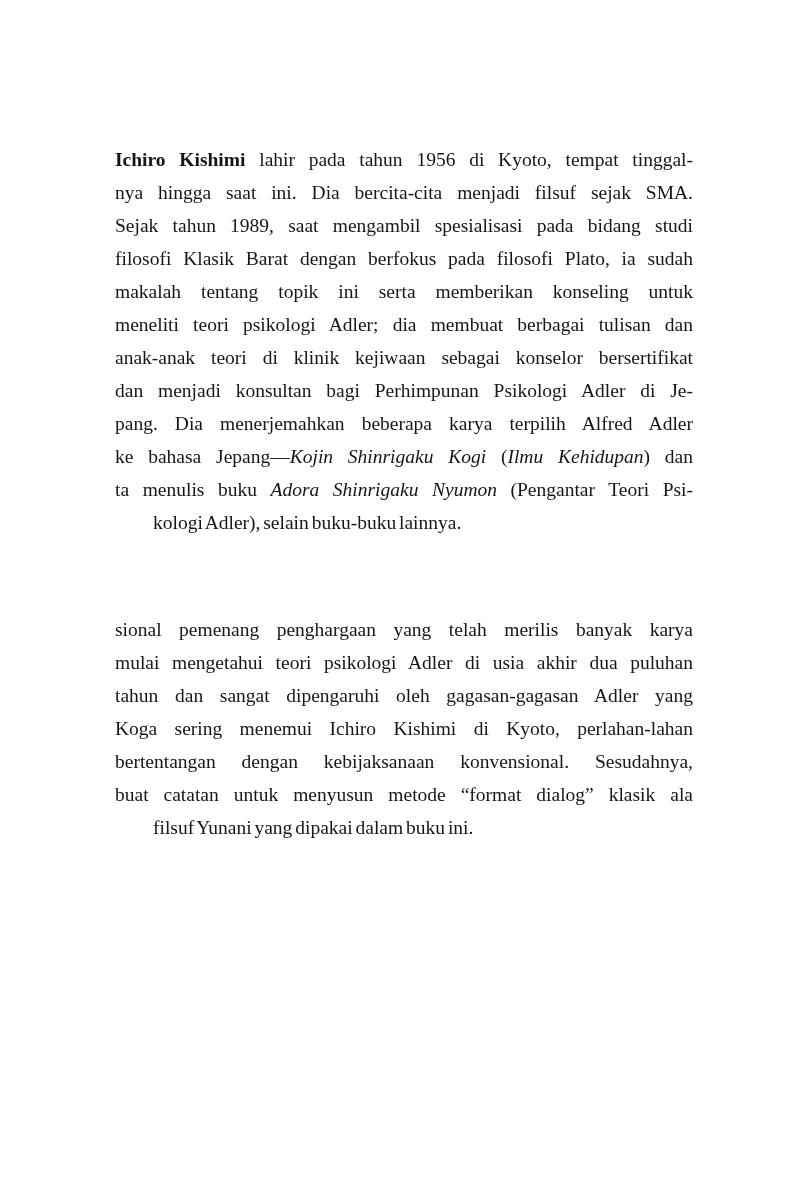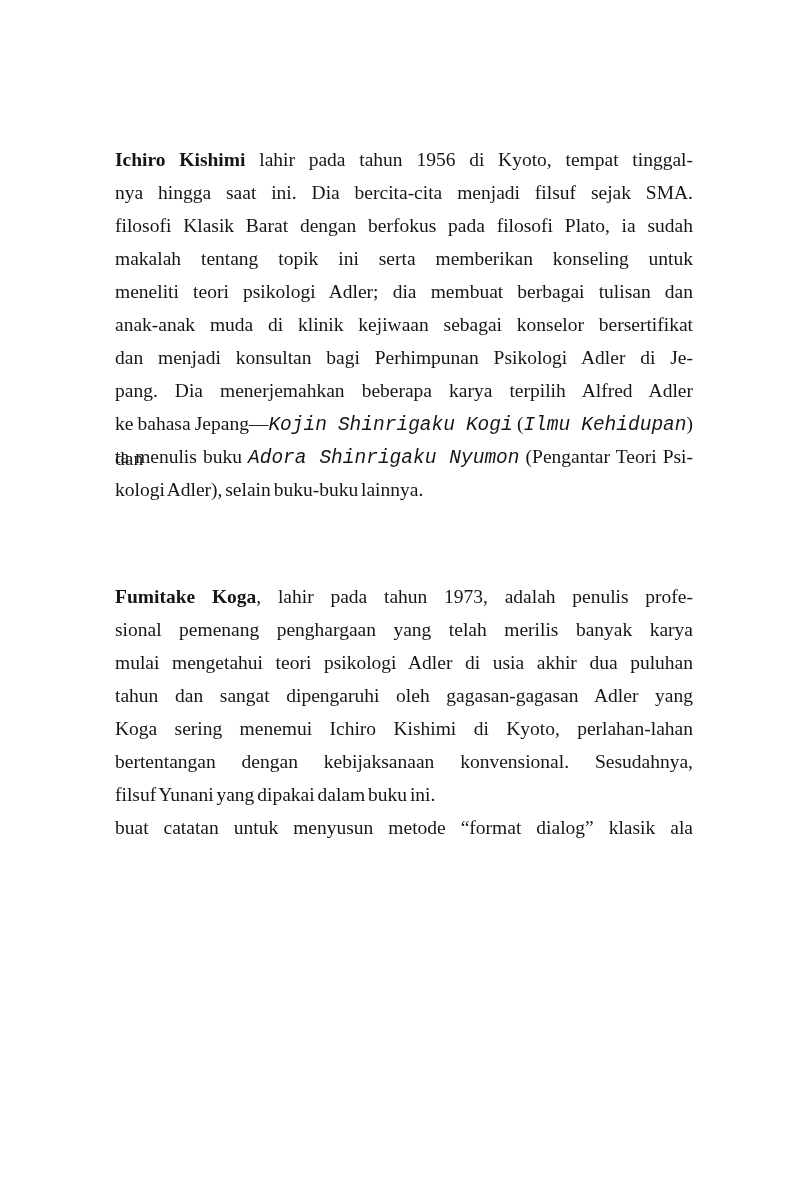--- a/index.html
+++ b/index.html
@@ -34,47 +34,48 @@
   }
   .line {
     height: 33px;
     text-align: justify;
     text-align-last: justify;
     white-space: normal;
   }
   .line.last {
     text-align: right;
     text-align-last: left;
+    margin-left: 38px;
   }
   .run-bold { font-weight: bold; }
-  .run-italic { font-style: italic; font-family: Liberation Mono, monospace; }
+  .run-italic { font-style: italic; }
   .run-regular { font-weight: normal; font-style: normal; }
 </style>
 </head>
 <body>
 
 <div class="page">
   <div class="text-block">
       <div class="paragraph">
         <div class="line"><span class="run-bold">Ichiro Kishimi</span><span class="run-regular"> lahir pada tahun 1956 di Kyoto, tempat tinggal-</span></div>
         <div class="line"><span class="run-regular">nya hingga saat ini. Dia bercita-cita menjadi filsuf sejak SMA.</span></div>
+        <div class="line"><span class="run-regular">Sejak tahun 1989, saat mengambil spesialisasi pada bidang studi</span></div>
         <div class="line"><span class="run-regular">filosofi Klasik Barat dengan berfokus pada filosofi Plato, ia sudah</span></div>
         <div class="line"><span class="run-regular">makalah tentang topik ini serta memberikan konseling untuk</span></div>
         <div class="line"><span class="run-regular">meneliti teori psikologi Adler; dia membuat berbagai tulisan dan</span></div>
-        <div class="line"><span class="run-regular">anak-anak muda di klinik kejiwaan sebagai konselor bersertifikat</span></div>
+        <div class="line"><span class="run-regular">anak-anak teori di klinik kejiwaan sebagai konselor bersertifikat</span></div>
         <div class="line"><span class="run-regular">dan menjadi konsultan bagi Perhimpunan Psikologi Adler di Je-</span></div>
         <div class="line"><span class="run-regular">pang. Dia menerjemahkan beberapa karya terpilih Alfred Adler</span></div>
         <div class="line"><span class="run-regular">ke bahasa Jepang—</span><span class="run-italic">Kojin Shinrigaku Kogi</span><span class="run-regular"> (</span><span class="run-italic">Ilmu Kehidupan</span><span class="run-regular">) dan</span></div>
         <div class="line"><span class="run-regular">ta menulis buku </span><span class="run-italic">Adora Shinrigaku Nyumon</span><span class="run-regular"> (Pengantar Teori Psi-</span></div>
         <div class="line last"><span class="run-regular">kologi Adler), selain buku-buku lainnya.</span></div>
       </div>
       <div class="paragraph">
-        <div class="line"><span class="run-bold">Fumitake Koga</span><span class="run-regular">, lahir pada tahun 1973, adalah penulis profe-</span></div>
         <div class="line"><span class="run-regular">sional pemenang penghargaan yang telah merilis banyak karya</span></div>
         <div class="line"><span class="run-regular">mulai mengetahui teori psikologi Adler di usia akhir dua puluhan</span></div>
         <div class="line"><span class="run-regular">tahun dan sangat dipengaruhi oleh gagasan-gagasan Adler yang</span></div>
         <div class="line"><span class="run-regular">Koga sering menemui Ichiro Kishimi di Kyoto, perlahan-lahan</span></div>
         <div class="line"><span class="run-regular">bertentangan dengan kebijaksanaan konvensional. Sesudahnya,</span></div>
+        <div class="line"><span class="run-regular">buat catatan untuk menyusun metode “format dialog” klasik ala</span></div>
         <div class="line last"><span class="run-regular">filsuf Yunani yang dipakai dalam buku ini.</span></div>
-        <div class="line"><span class="run-regular">buat catatan untuk menyusun metode “format dialog” klasik ala</span></div>
       </div>
     </div>
 </div>
 
 </body></html>

